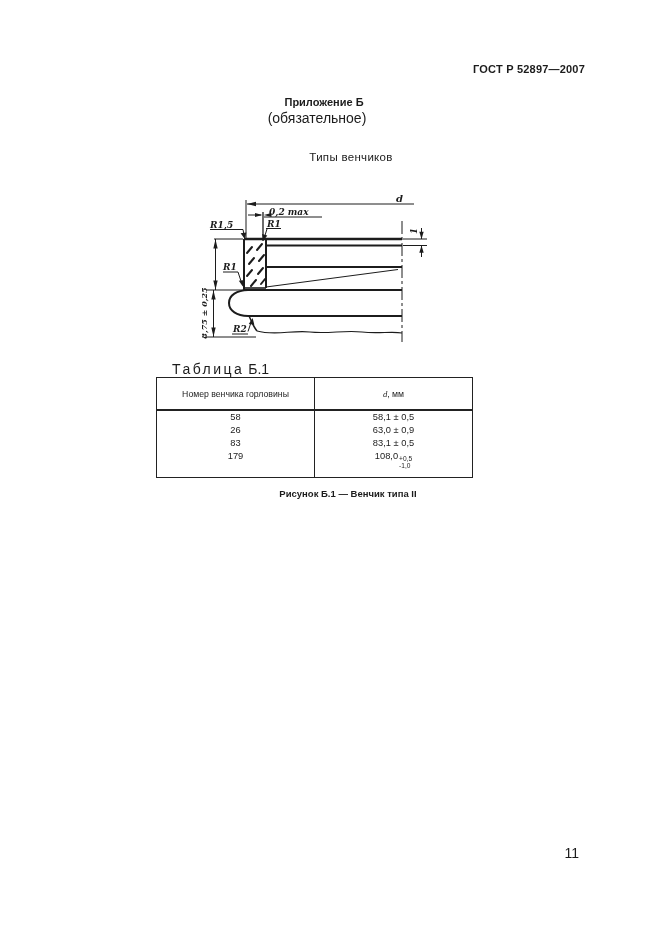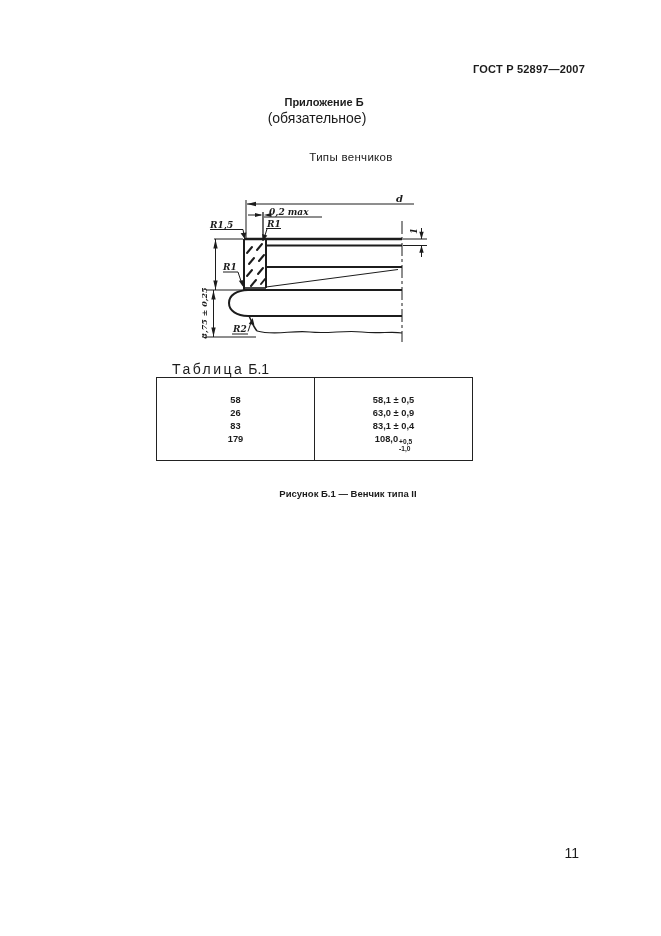--- a/index.html
+++ b/index.html
@@ -12,21 +12,21 @@
   .appendix-sub{top:110px;font-size:14px;font-weight:normal;}
   .section-title{top:151px;font-size:11.5px;font-weight:normal;letter-spacing:.3px;margin-left:34px;}
   .drawing{left:170px;top:184px;width:272px;height:172px;}
   .drawing text{font-family:"DejaVu Serif","Liberation Serif",serif;
                 font-style:italic;font-weight:bold;fill:#1c1c1c;}
   .tbl-title{left:172px;top:361px;font-size:14px;}
   .tbl-title .sp{letter-spacing:2.5px;}
   .gtable{left:156px;top:377px;width:316px;border-collapse:collapse;table-layout:fixed;}
   .gtable td,.gtable th{border:1.5px solid #222;padding:0;vertical-align:middle;}
   .gtable th{height:31px;font-weight:normal;font-size:8.7px;border-bottom:2.5px solid #222;}
-  .gtable td{height:60px;vertical-align:top;padding-top:16px;padding-bottom:6px;font-weight:bold;}
+  .gtable td{height:60px;vertical-align:top;padding-top:0;padding-bottom:6px;}
   .cell-line{display:block;text-align:center;font-size:9.3px;line-height:13px;}
   .it{font-style:italic;font-family:"Liberation Serif",serif;}
   .tol{display:inline-flex;flex-direction:column;font-size:6.6px;line-height:6.6px;
        vertical-align:-2px;margin-left:1px;text-align:left;}
   .fig-caption{left:0;width:696px;text-align:center;top:488px;font-size:9.5px;font-weight:bold;}
   .page-num{top:845px;right:82px;font-size:14px;}
 </style>
 </head>
 <body>
 
@@ -123,31 +123,35 @@
   <span class="sp">Таблица</span>
   <span>Б.1</span>
 </div>
 
 <table class="abs gtable">
   <colgroup>
       <col style="width:158px">
       <col style="width:158px">
     </colgroup>
   <tbody>
+      <tr>
+    <th>Номер венчика горловины</th>
+    <th><span class="it">d</span><span>, мм</span></th>
+  </tr>
   <tr>
     <td>
       <span class="cell-line">58</span>
       <span class="cell-line">26</span>
       <span class="cell-line">83</span>
       <span class="cell-line">179</span>
     </td>
     <td>
       <span class="cell-line">58,1 ± 0,5</span>
       <span class="cell-line">63,0 ± 0,9</span>
-      <span class="cell-line">83,1 ± 0,4</span>
+      <span class="cell-line">83,1 ± 0,5</span>
       <span class="cell-line"><span>108,0</span><span class="tol">
               <span>+0,5</span>
               <span>-1,0</span>
             </span></span>
     </td>
   </tr>
 </tbody>
   </table>
 
 <div class="abs fig-caption">Рисунок Б.1 — Венчик типа II</div>

